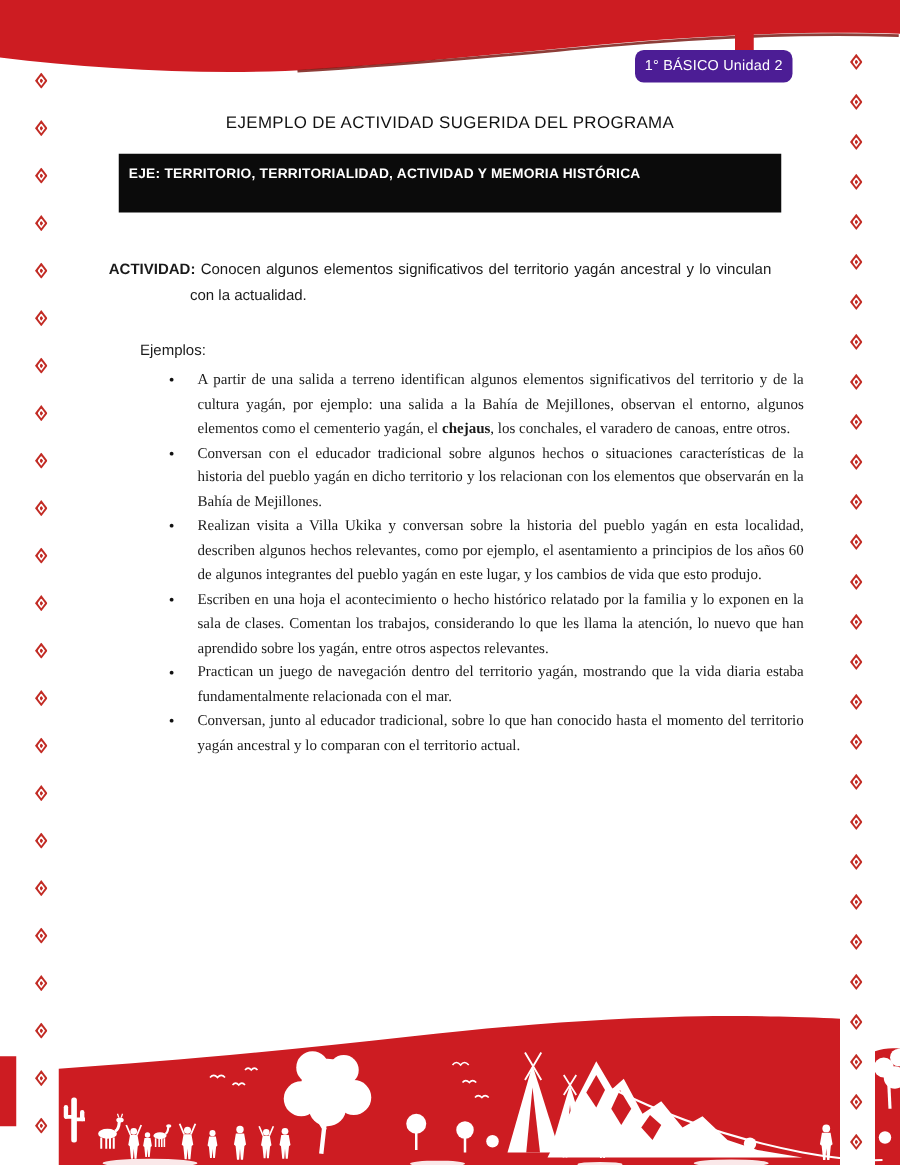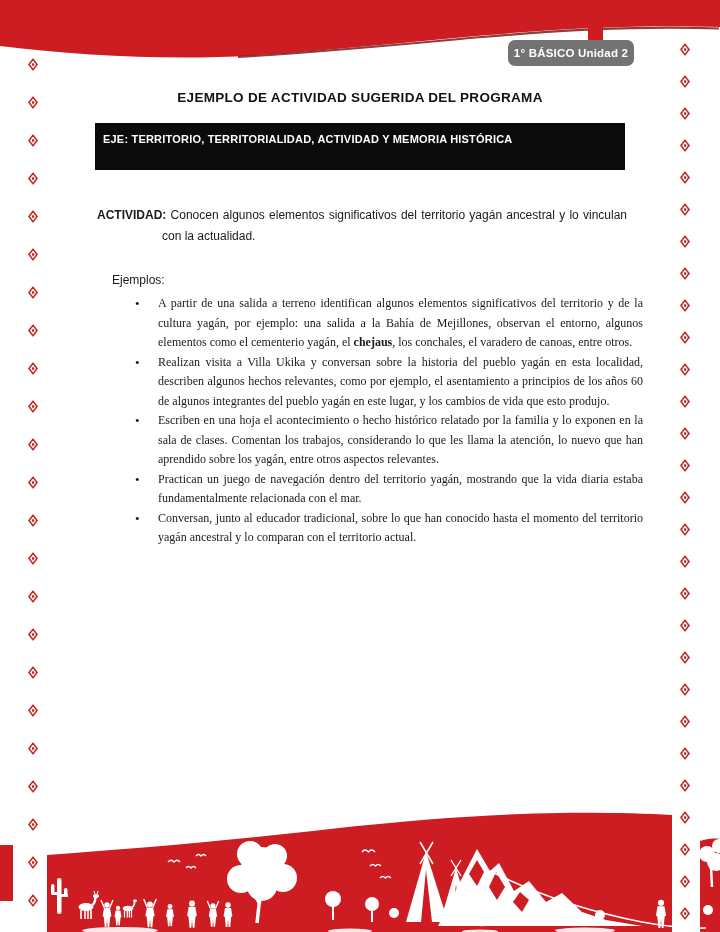--- a/index.html
+++ b/index.html
@@ -5,46 +5,46 @@
   html,body{margin:0;padding:0;background:#e9e9e9;}
   .page{
     position:relative;width:720px;height:932px;margin:0 auto;
     background:#ffffff;overflow:hidden;
     font-family:"Liberation Sans",sans-serif;color:#1a1a1a;
   }
   
   .top-svg{position:absolute;left:0;top:0;width:720px;height:70px;z-index:1;display:block;}
   .unit-badge{
     position:absolute;left:508px;top:40px;width:126px;height:26px;z-index:2;
-    background:#737373;border-radius:7px;
+    background:#4c1d95;border-radius:7px;
     display:flex;align-items:center;justify-content:center;
-    color:#fff;font-size:11.5px;letter-spacing:.2px;font-weight:bold;
+    color:#fff;font-size:11.5px;letter-spacing:.2px;
   }
   
   .orn-col{position:absolute;display:flex;flex-direction:column;z-index:5;}
   .orn-col.left{left:28px;top:58px;gap:25px;}
   .orn-col.right{left:680px;top:43px;gap:19px;}
   .diamond{display:block;width:10px;height:13px;position:relative;background:#c22b24;
     clip-path:polygon(50% 0,100% 50%,50% 100%,0% 50%);}
   .diamond::before{content:"";position:absolute;left:2px;top:2.5px;width:6px;height:8px;background:#fff;
     clip-path:polygon(50% 0,100% 50%,50% 100%,0% 50%);}
   .diamond::after{content:"";position:absolute;left:3.5px;top:4.5px;width:3px;height:4px;background:#c22b24;
     clip-path:polygon(50% 0,100% 50%,50% 100%,0% 50%);}
   
   .doc-title{
     position:absolute;left:95px;top:90px;width:530px;z-index:3;margin:0;
-    text-align:center;font-size:13.5px;font-weight:bold;letter-spacing:.3px;color:#111;
+    text-align:center;font-size:13.5px;font-weight:normal;letter-spacing:.3px;color:#111;
   }
   .eje-bar{
     position:absolute;left:95px;top:123px;width:530px;height:47px;z-index:3;
     background:#0b0b0b;box-sizing:border-box;padding:6px 8px;
   }
   .eje-bar span{color:#ffffff;font-size:11px;font-weight:bold;letter-spacing:.2px;}
   .activity-p{
-    position:absolute;left:97px;top:205px;width:530px;z-index:3;margin:0;
+    position:absolute;left:87px;top:205px;width:530px;z-index:3;margin:0;
     font-size:12px;line-height:21px;text-align:justify;
     padding-left:65px;text-indent:-65px;box-sizing:border-box;
   }
   .activity-p b{font-weight:bold;}
   .examples-label{
     position:absolute;left:97px;top:258px;z-index:3;margin:15px;font-size:12px;
   }
   .bullet-list{
     position:absolute;left:97px;top:278px;width:530px;z-index:3;margin:16px;padding:0;list-style:none;font-family:Liberation Serif, serif;
   }
@@ -134,20 +134,21 @@
   <div class="eje-bar">
     <span>EJE: TERRITORIO, TERRITORIALIDAD, ACTIVIDAD Y MEMORIA HISTÓRICA</span>
   </div>
 
   <p class="activity-p"><b>ACTIVIDAD:</b><span> Conocen algunos elementos significativos del territorio yagán ancestral y lo vinculan con la actualidad.</span></p>
 
   <p class="examples-label">Ejemplos:</p>
 
   <ul class="bullet-list">
     <li><span>A partir de una salida a terreno identifican algunos elementos significativos del territorio y de la cultura yagán, por ejemplo: una salida a la Bahía de Mejillones, observan el entorno, algunos elementos como el cementerio yagán, el </span><b>chejaus</b><span>, los conchales, el varadero de canoas, entre otros.</span></li>
+    <li><span>Conversan con el educador tradicional sobre algunos hechos o situaciones características de la historia del pueblo yagán en dicho territorio y los relacionan con los elementos que observarán en la Bahía de Mejillones.</span><b></b><span></span></li>
     <li><span>Realizan visita a Villa Ukika y conversan sobre la historia del pueblo yagán en esta localidad, describen algunos hechos relevantes, como por ejemplo, el asentamiento a principios de los años 60 de algunos integrantes del pueblo yagán en este lugar, y los cambios de vida que esto produjo.</span><b></b><span></span></li>
     <li><span>Escriben en una hoja el acontecimiento o hecho histórico relatado por la familia y lo exponen en la sala de clases. Comentan los trabajos, considerando lo que les llama la atención, lo nuevo que han aprendido sobre los yagán, entre otros aspectos relevantes.</span><b></b><span></span></li>
     <li><span>Practican un juego de navegación dentro del territorio yagán, mostrando que la vida diaria estaba fundamentalmente relacionada con el mar.</span><b></b><span></span></li>
     <li><span>Conversan, junto al educador tradicional, sobre lo que han conocido hasta el momento del territorio yagán ancestral y lo comparan con el territorio actual.</span><b></b><span></span></li>
   </ul>
 
   <svg class="footer-svg" viewBox="0 0 720 140" preserveAspectRatio="none" aria-hidden="true">
     <path fill="#cd1c22" d="M47,63 C130,57 225,49 330,37 C420,27 495,22 560,21 C600,20.5 645,21.5 672,23 L672,140 L47,140 Z"></path>
     <rect x="0" y="53" width="13" height="56" fill="#cd1c22"></rect>
     <path fill="#cd1c22" d="M700,49 C706,47 713,46 720,47 L720,140 L700,140 Z"></path>

